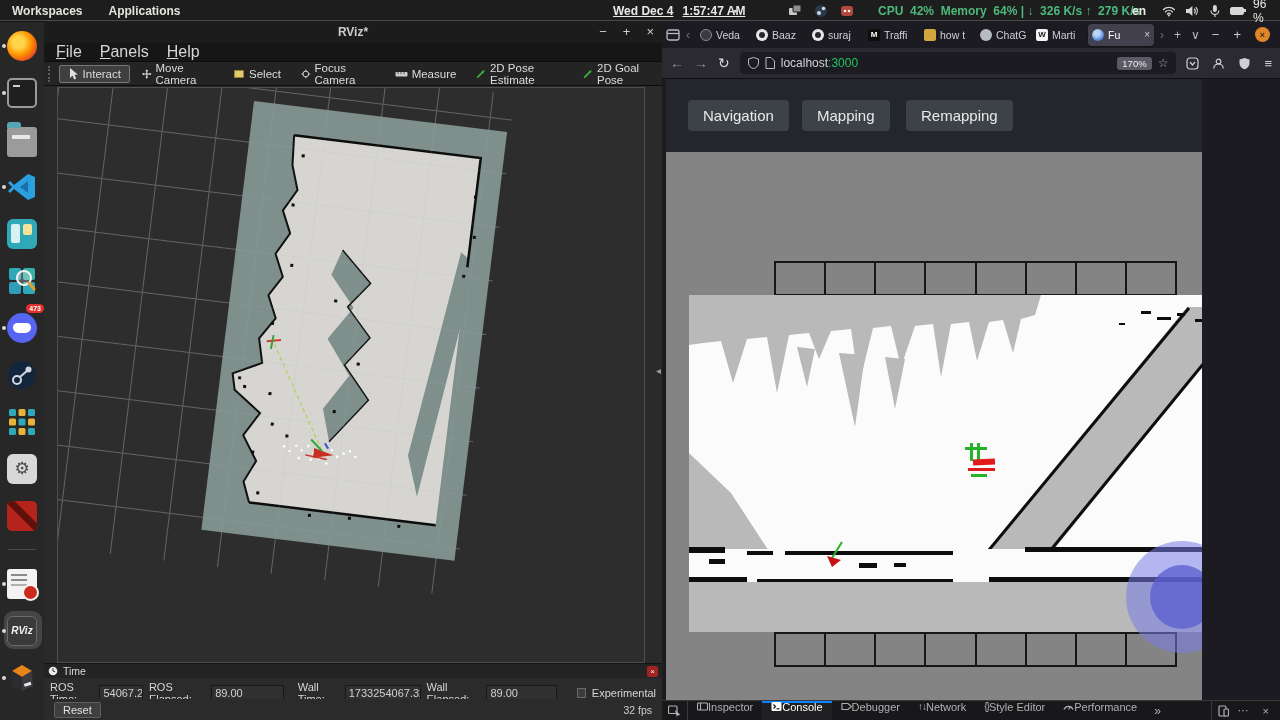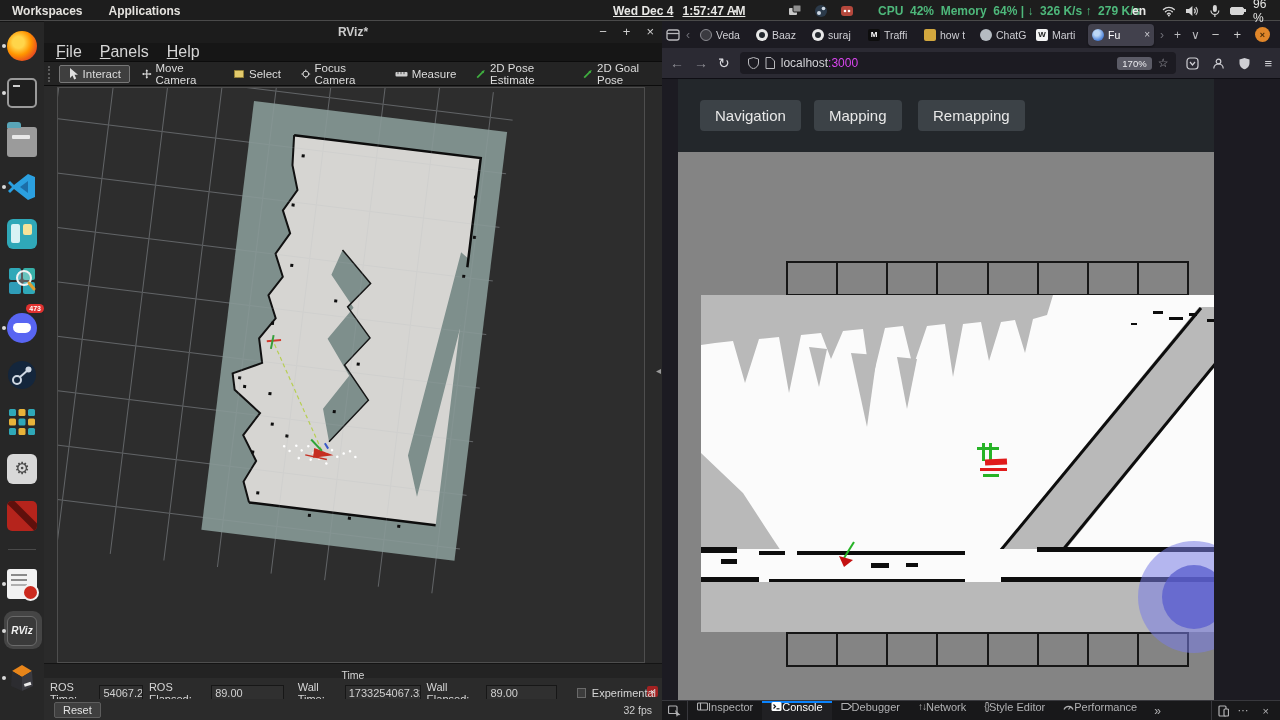--- a/index.html
+++ b/index.html
@@ -64,21 +64,21 @@
   .mi::first-letter { text-decoration:underline; }
   .rv-toolbar { height:24px; background:#242424; display:flex; align-items:center; gap:4px; padding-left:4px; border-bottom:1px solid #0c0c0c; }
   .rv-handle { width:4px; height:16px; border-left:2px dotted #5a5a5a; margin-right:3px; }
   .rv-tool { display:flex; align-items:center; gap:4px; color:#dcdcdc; font-size:11.5px; padding:2px 8px; border-radius:2px; cursor:pointer; }
   .rv-tool.active { background:#3f3f3f; border:1px solid #777; }
   .rv-tool svg { display:block; }
   .rv-viewport { position:absolute; left:13px; top:66px; width:588px; height:576px; background:#2d2d2d;
     border:1px solid #4e4e4e; overflow:hidden; cursor:crosshair; }
   .rv-side-arrow { position:absolute; right:1px; top:344px; color:#9a9a9a; font-size:10px; cursor:pointer; }
   .rv-timepanel { position:absolute; left:0px; top:642px; width:618px; height:36px; background:#2b2b2b; border-top:1px solid #141414; }
-  .tp-head { height:14px; background:#232323; display:flex; align-items:center; gap:5px; padding:0 4px; color:#d8d8d8; font-size:10.5px;flex-direction:column; }
+  .tp-head { height:14px; background:#232323; display:flex; align-items:center; gap:5px; padding:0 4px; color:#d8d8d8; font-size:10.5px; }
   .tp-close { margin-left:auto; width:11px; height:11px; background:#a32222; color:#fff; font-size:8px; line-height:11px;
     text-align:center; border-radius:2px; cursor:pointer; }
   .tp-fields { display:flex; align-items:center; gap:6px; padding:3px 6px; color:#d6d6d6; font-size:11px; }
   .tp-box { background:#303030; border:1px solid #171717; height:16px; line-height:14px; padding:0 3px; color:#d0d0d0;
     overflow:hidden; white-space:nowrap; }
   .tp-check { width:10px; height:10px; background:#3c3c3c; border:1px solid #6a6a6a; margin-left:14px; cursor:pointer; }
   .rv-status { position:absolute; left:0; top:678px; width:618px; height:21px; background:#2b2b2b;
     display:flex; align-items:center; padding:0 10px; }
   .rv-reset { background:#3f3f3f; border:1px solid #5d5d5d; border-radius:2px; color:#e2e2e2; font-size:11px;
     padding:1px 8px; cursor:pointer; }
@@ -106,26 +106,26 @@
   .ff-tab-close { margin-left:auto; font-size:10px; color:#cfcfd4; }
   .ff-winctl { margin-left:auto; display:flex; align-items:center; gap:14px; padding-right:6px; color:#cfcfcf; font-size:13px; }
   .ff-close-btn { width:15px; height:15px; border-radius:50%; background:#e0862a; color:#4a2c07; font-size:9px; font-weight:700;
     display:flex; align-items:center; justify-content:center; cursor:pointer; }
   .ff-navbar { height:31px; background:#2b2a33; display:flex; align-items:center; padding:0 8px; gap:10px;
     border-bottom:1px solid #0f0e14; }
   .nav-btn { color:#8f8f96; font-size:14px; cursor:pointer; }
   .nav-btn.lit { color:#d9d9de; }
   .ff-urlbar { flex:1; height:22px; background:#1c1b22; border-radius:4px; display:flex; align-items:center;
     gap:6px; padding:0 8px; color:#d2d2d6; font-size:12px; cursor:text; }
-  .url-port { color:#d946ef; }
+  .url-port { color:#22c55e; }
   .zoom-badge { margin-left:auto; background:#5b5b66; border-radius:3px; font-size:9.5px; padding:1px 5px; color:#ececf0; }
   .star { color:#a8a8b0; font-size:12px; }
   .nav-right { display:flex; align-items:center; gap:13px; color:#cfcfd4; font-size:13px; }
 
-  .ff-page { position:absolute; left:16px; top:58px; width:536px; height:621px; overflow:hidden; }
+  .ff-page { position:absolute; left:4px; top:58px; width:536px; height:621px; overflow:hidden; }
   .pg-header { height:73px; background:#23272b; position:relative; }
   .pg-btn { position:absolute; top:21px; background:#3c4247; border:none; border-radius:4px; color:#e8e8e8;
     font-size:15px; padding:7px 15px; cursor:pointer; font-family:inherit; }
   .pg-canvas { position:relative; width:618px; height:548px; background:#848484; overflow:hidden; cursor:default; }
   .sq-row { position:absolute; left:108px; width:403px; display:flex; }
   .sq-row .cell { flex:1; border:2px solid #161616; margin-left:-2px; height:100%; }
   .sq-row .cell:first-child { margin-left:0; }
   #web-map { position:absolute; left:23px; top:143px; }
   .joy-outer { position:absolute; left:460px; top:389px; width:112px; height:112px; border-radius:50%;
     background:rgba(122,126,230,0.55); cursor:grab; }

